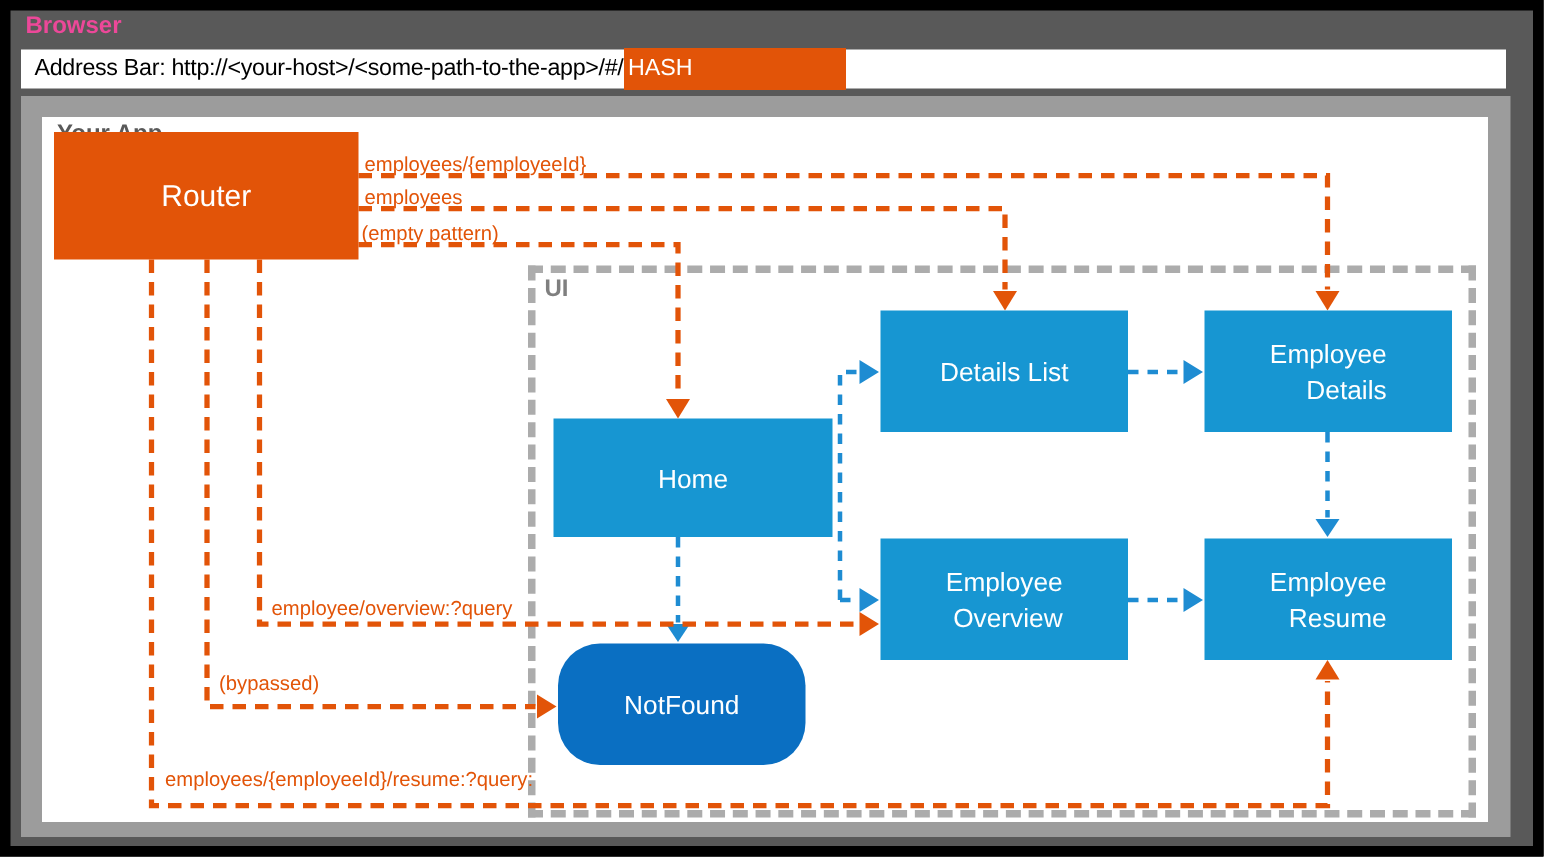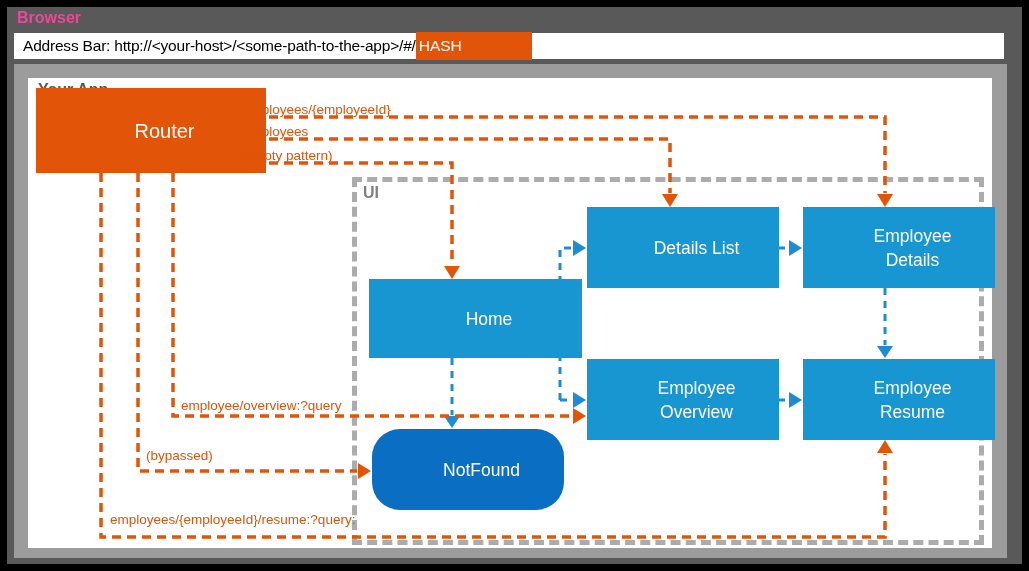--- a/index.html
+++ b/index.html
@@ -6,34 +6,34 @@
   .canvas{position:relative;width:1029px;height:571px;background:#000;overflow:hidden;
           font-family:"Liberation Sans",sans-serif;}
   .page{position:absolute;left:7px;top:7px;width:1015px;height:557px;background:#595959;}
 
   .browser-title{position:absolute;left:17px;top:9px;color:#ec4899;font-size:16px;font-weight:bold;z-index:2;}
 
   .address-bar{position:absolute;left:14px;top:33px;width:990px;height:26px;background:#fff;
                display:flex;align-items:stretch;z-index:2;}
   .address-text{color:#000;font-size:15.5px;line-height:26px;padding-left:9px;white-space:nowrap;letter-spacing:-0.2px;}
   .hash-chip{background:#E25408;color:#fff;font-size:15.5px;line-height:27px;height:28px;margin-top:-1px;
-             width:116px;padding-left:3px;box-sizing:border-box;}
+             width:148px;padding-left:3px;box-sizing:border-box;}
 
   .frame{position:absolute;left:14px;top:64px;width:993px;height:494px;background:#9C9C9C;z-index:1;}
   .app-container{position:absolute;left:28px;top:78px;width:964px;height:470px;background:#fff;z-index:1;}
   .your-app-label{position:absolute;left:38px;top:81px;color:#595959;font-size:16px;font-weight:bold;z-index:3;}
 
   .ui-box{position:absolute;left:352px;top:177px;width:632px;height:368px;box-sizing:border-box;
           border:5px dashed #ACACAC;z-index:2;}
   .ui-label{position:absolute;left:363px;top:184px;color:#7F7F7F;font-size:16px;font-weight:bold;z-index:3;}
 
   .connector-layer{position:absolute;left:0;top:0;width:1029px;height:571px;z-index:4;pointer-events:none;}
 
-  .node{position:absolute;display:flex;align-items:center;justify-content:center;text-align:center;
-        color:#fff;z-index:5;white-space:pre-line;line-height:24px;padding-left:27px;}
+  .node{position:absolute;display:flex;align-items:center;justify-content:center;text-align:right;
+        color:#fff;z-index:5;white-space:pre-line;line-height:24px;}
   .node-router{left:36px;top:88px;width:203px;height:85px;background:#E25408;font-size:20px;}
   .node-blue{background:#1796D2;font-size:17.5px;}
   .node-home{left:369px;top:279px;width:186px;height:79px;}
   .node-list{left:587px;top:207px;width:165px;height:81px;}
   .node-details{left:803px;top:207px;width:165px;height:81px;}
   .node-overview{left:587px;top:359px;width:165px;height:81px;}
   .node-resume{left:803px;top:359px;width:165px;height:81px;}
   .node-notfound{left:372px;top:429px;width:165px;height:81px;background:#0A6FC2;font-size:17.5px;border-radius:28px;}
 
   .route-label{position:absolute;color:#E25408;font-size:13.5px;z-index:6;white-space:nowrap;}

